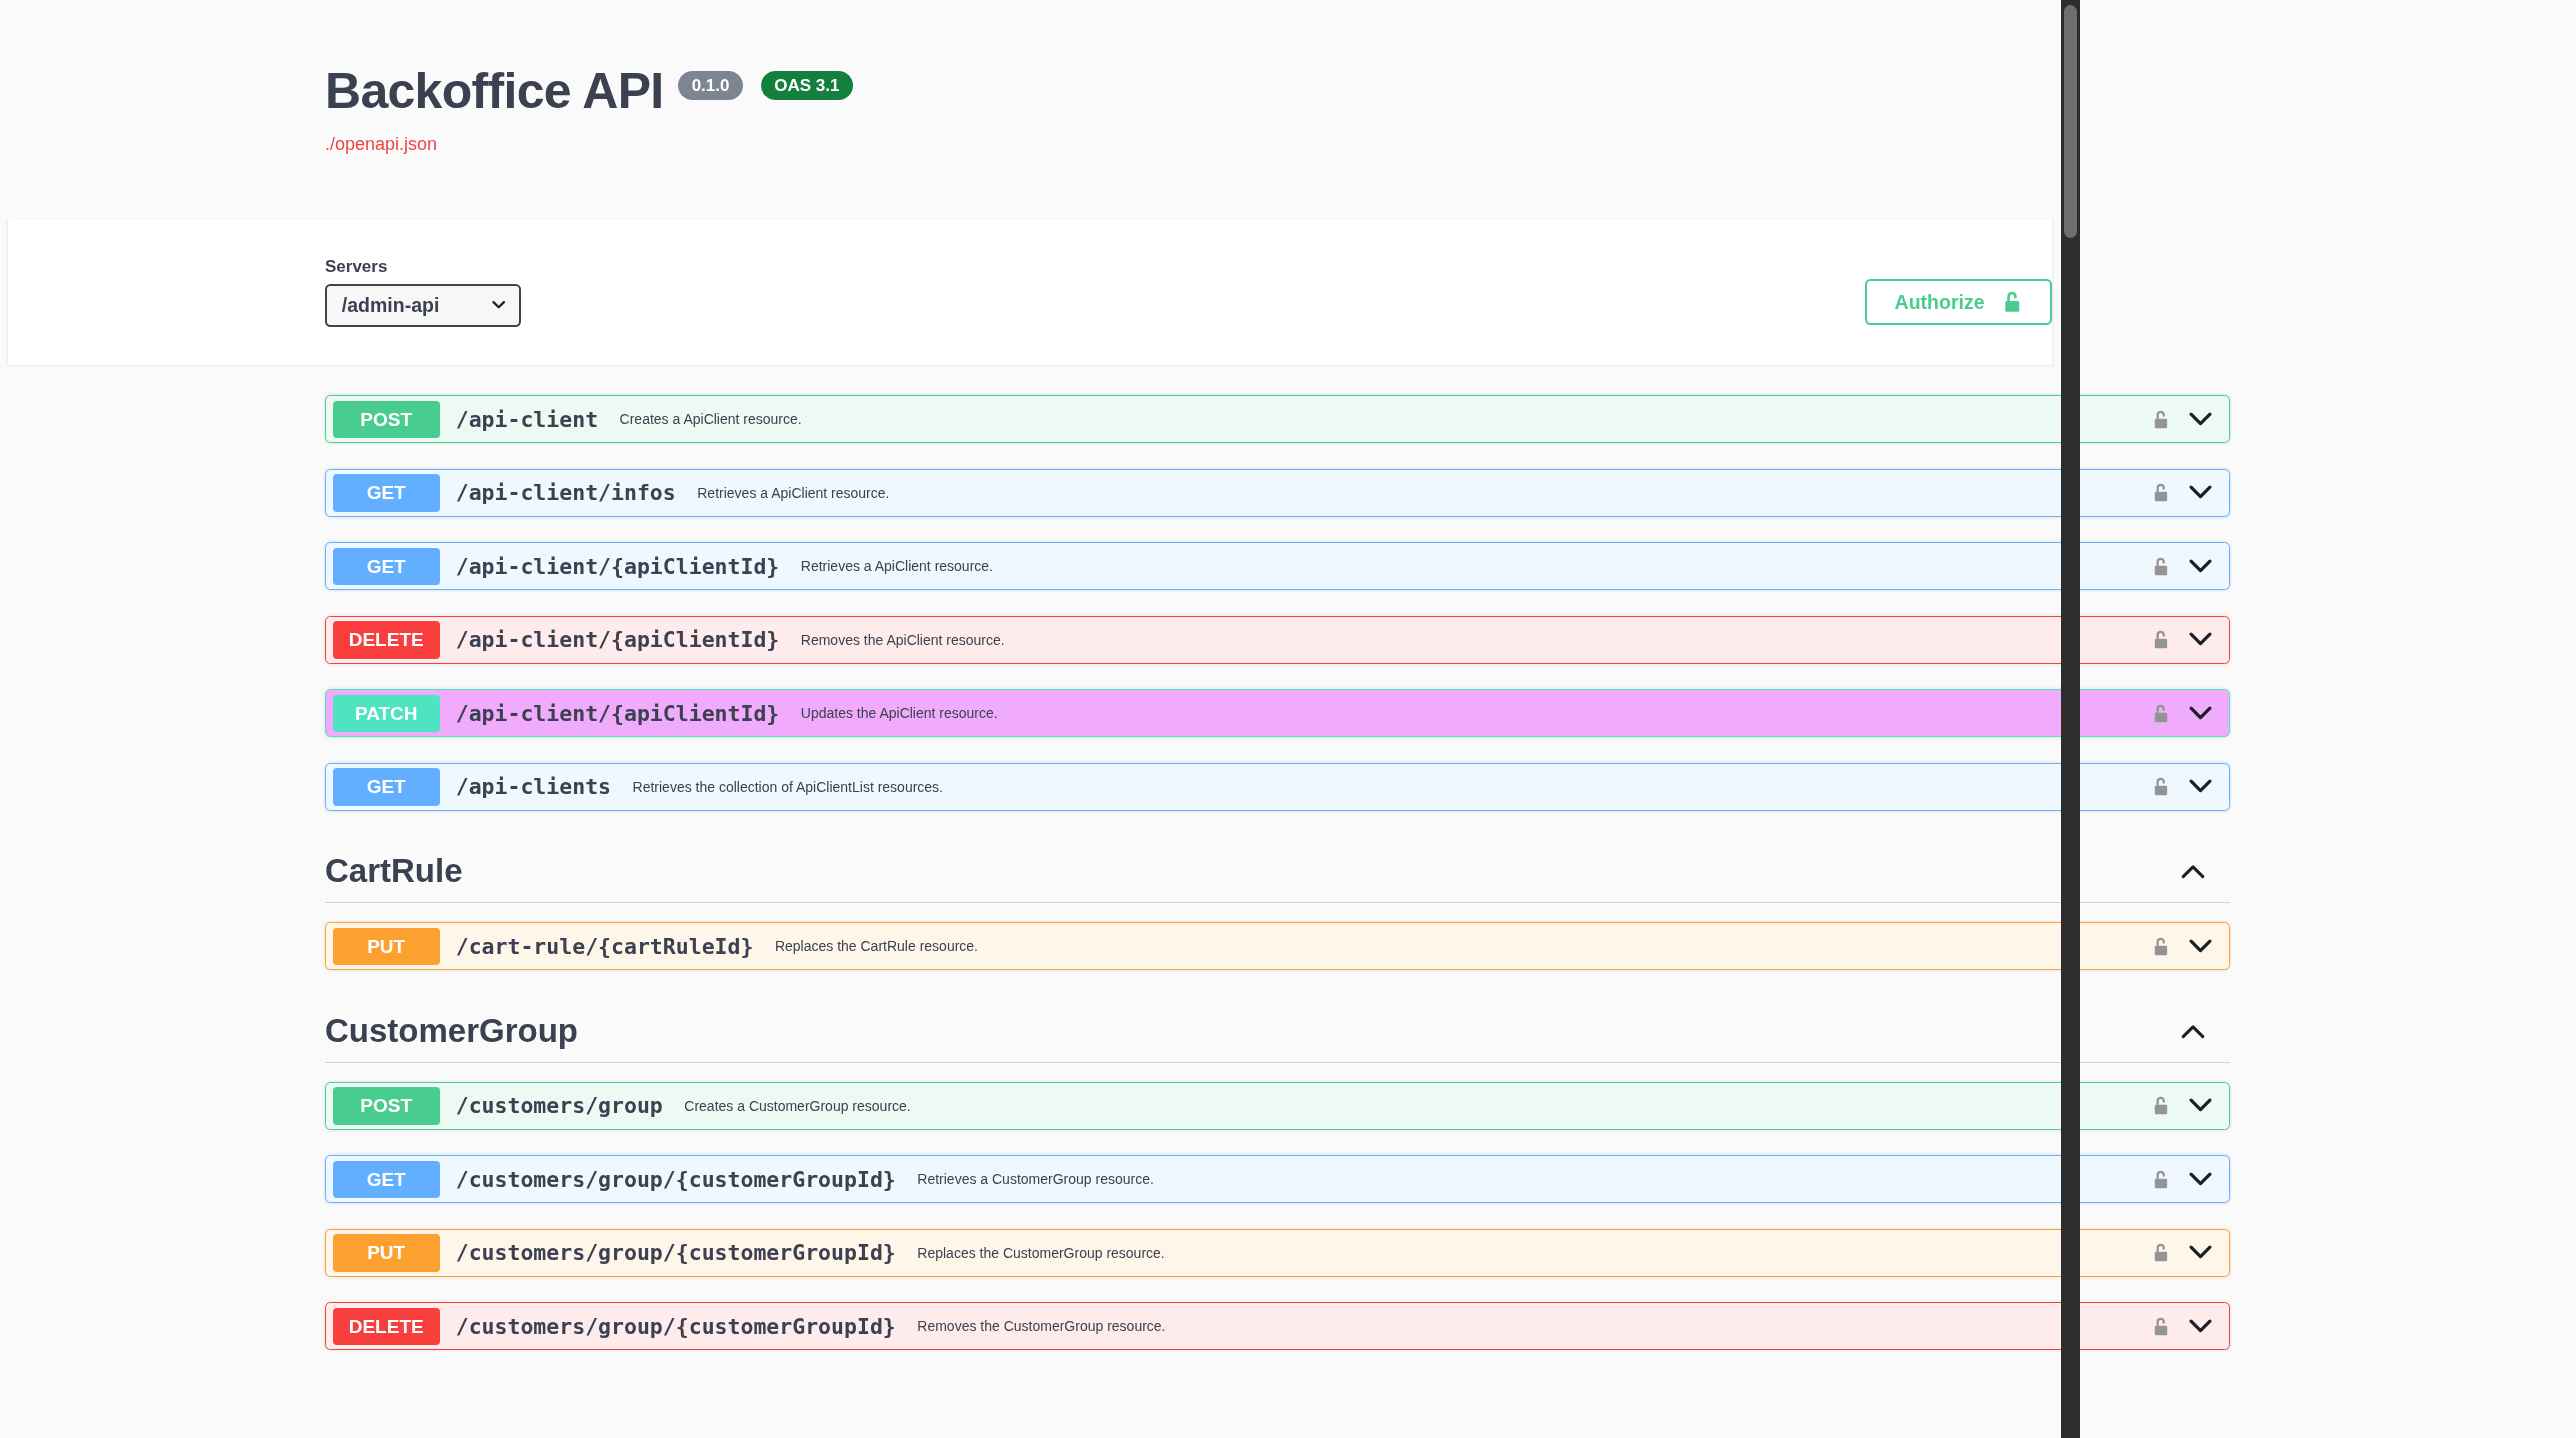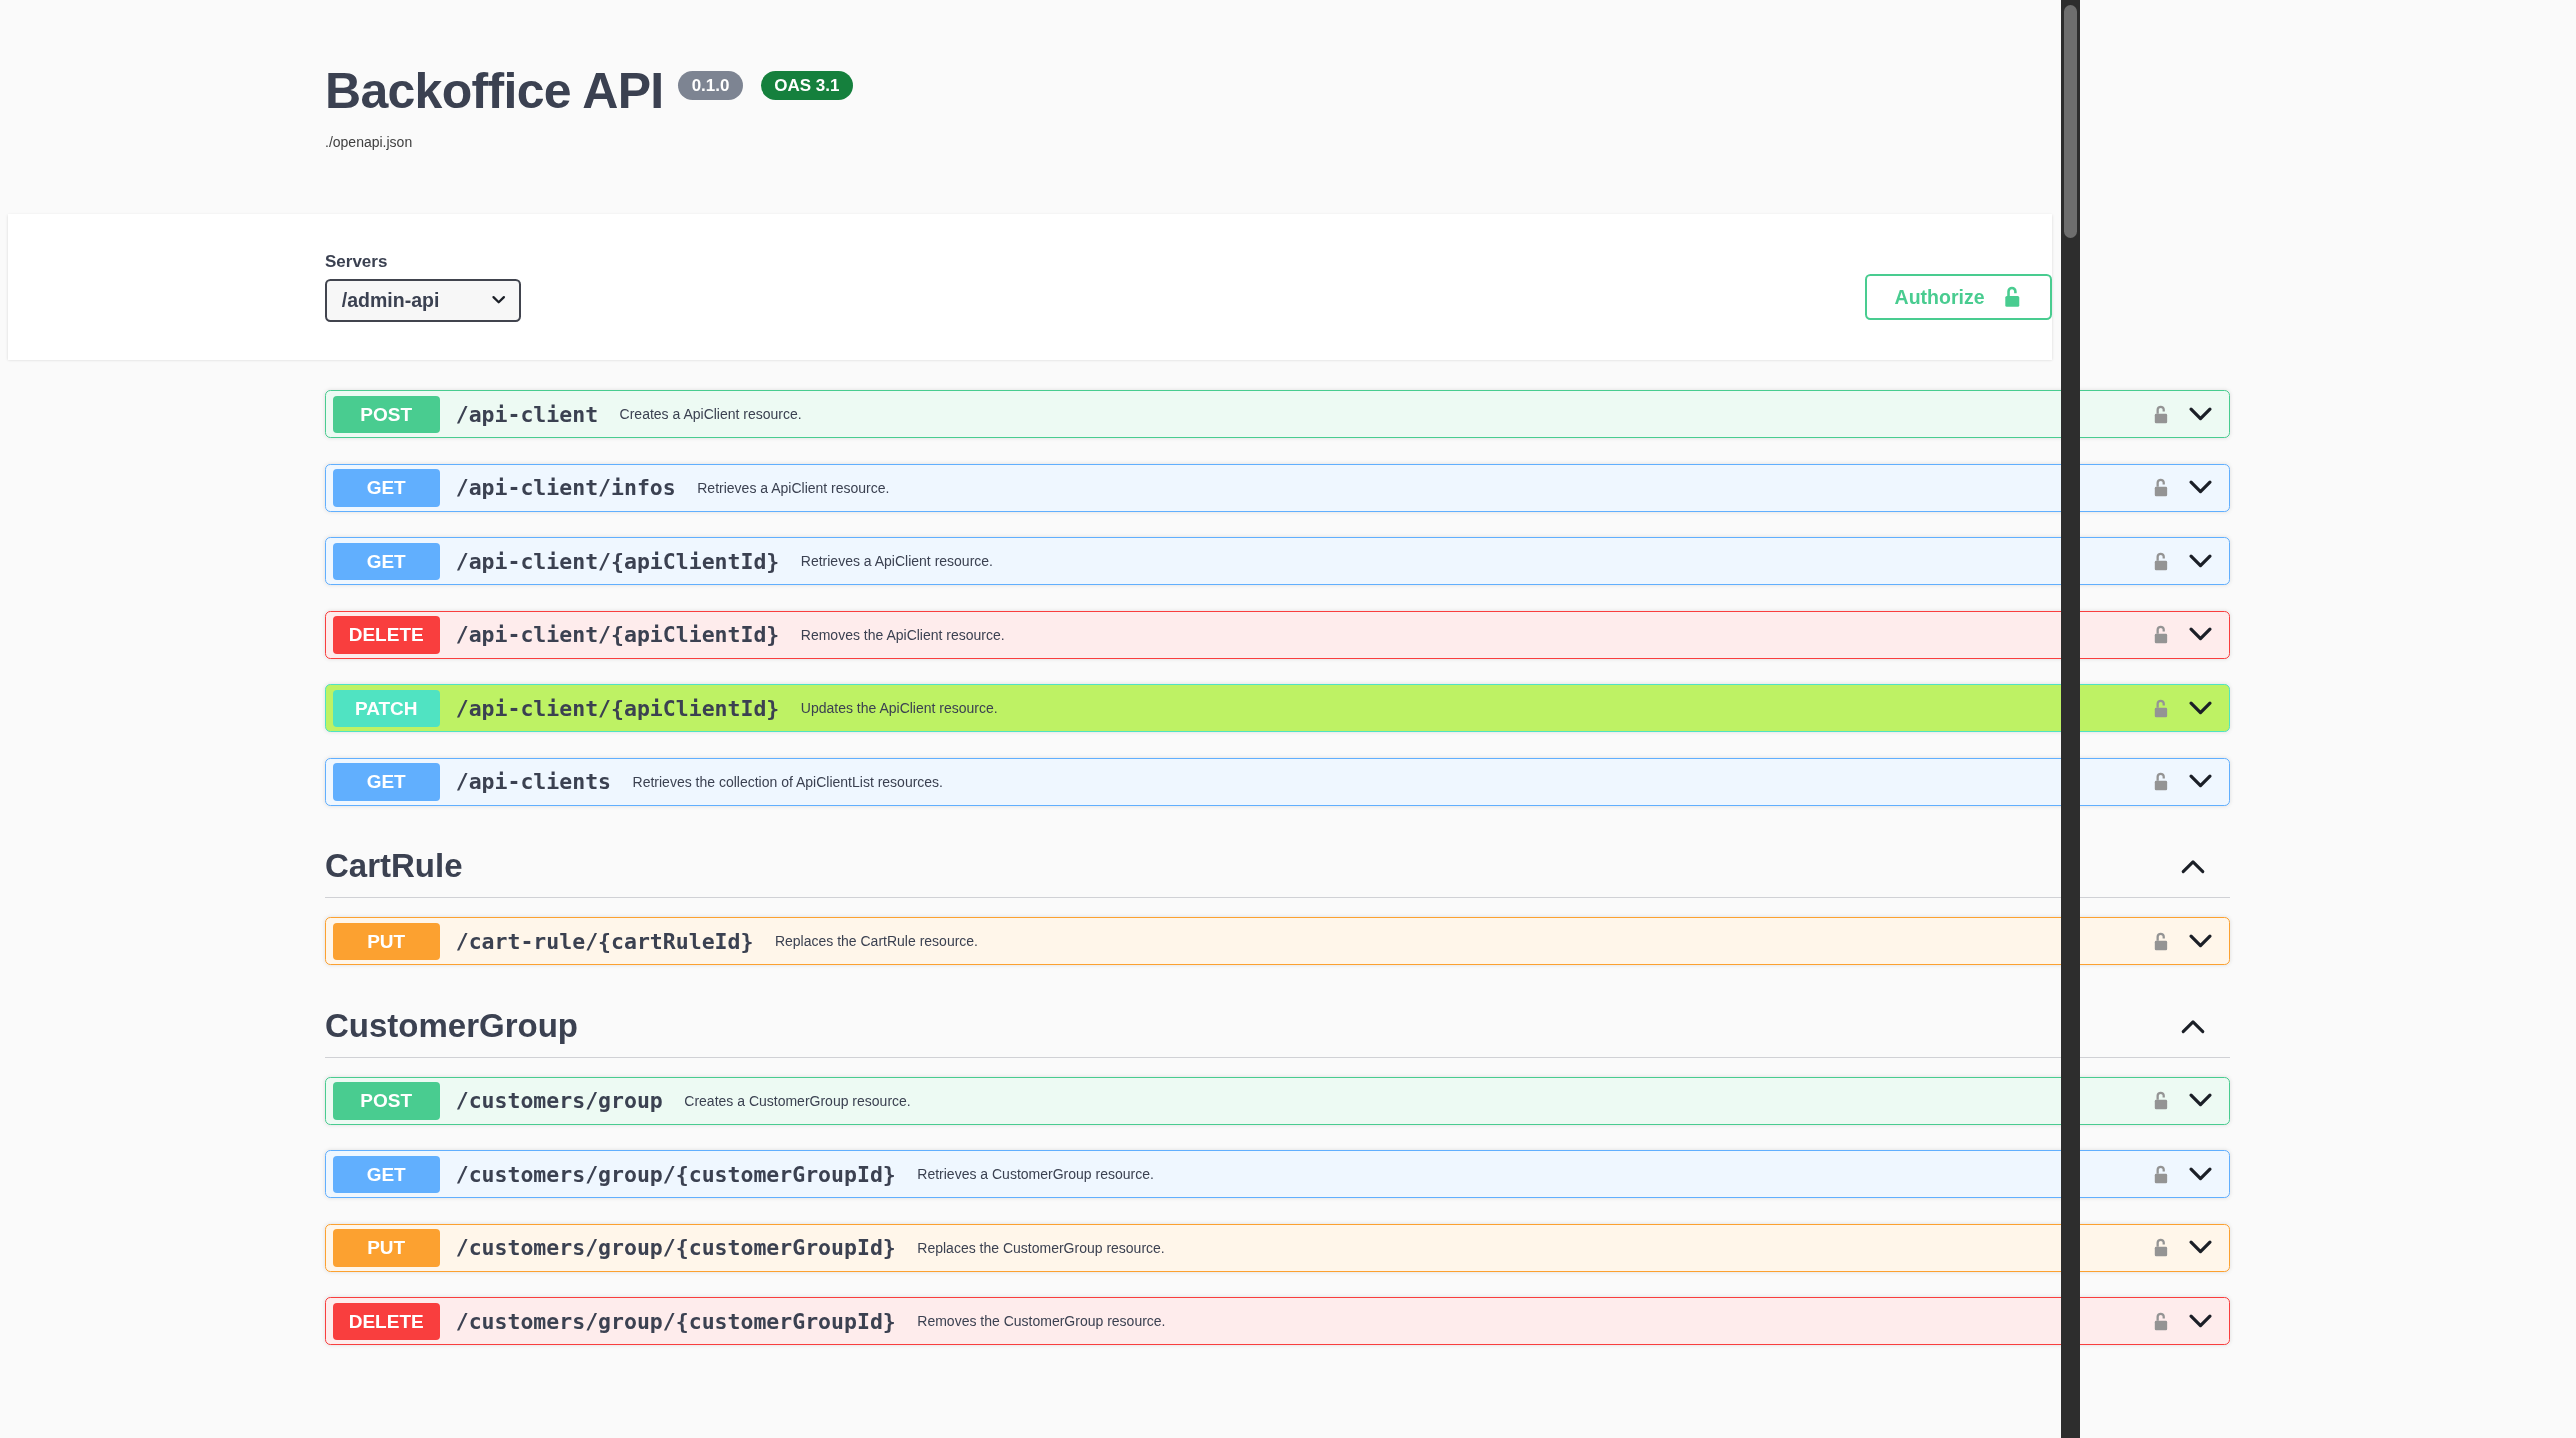--- a/index.html
+++ b/index.html
@@ -16,21 +16,21 @@
   .wrapper { width:1905px; margin-left:325px; }
   .title-row { display:flex; align-items:flex-start; }
   .api-title { font-size:50px; font-weight:bold; color:#3b4151; line-height:1.1; letter-spacing:-0.7px; }
   .badges { display:flex; gap:18px; margin-left:14.8px; margin-top:6.7px; }
   .pill {
     color:#fff; font-size:17px; font-weight:bold;
     padding:6px 13.4px; border-radius:27px; line-height:1;
   }
   .pill.version { background:#7d8492; }
   .pill.oas { background:#15803d; }
-  .spec-link { display:inline-block; margin-top:14.8px; font-size:14px; color:#404040; text-decoration:none; }
+  .spec-link { display:inline-block; margin-top:14.8px; font-size:18px; color:#ef4444; text-decoration:none; }
 
   
   .scheme-container {
     margin:64px 28px 0 8px;
     height:146px;
     background:#ffffff;
     box-shadow:0 1.3px 2.7px 0 rgba(0,0,0,.15);
     display:flex; align-items:center;
   }
   .scheme-inner { width:1905px; margin-left:317px; display:flex; justify-content:space-between; align-items:flex-end; }
@@ -205,21 +205,21 @@
         </svg>
       </button>
       <button class="icon-btn">
         <svg width="27" height="19" viewBox="0 0 20 14">
                   <path d="M3 3 l7 7 7 -7" fill="none" stroke="#1b1f27" stroke-width="2.4" stroke-linecap="round" stroke-linejoin="round"></path>
                 </svg>
       </button>
     </span>
   </div>
 
-  <div class="opblock" style="border-color: rgb(80, 227, 194); background: #bef264;">
+  <div class="opblock" style="border-color: rgb(80, 227, 194); background: #f0abfc;">
     <span class="method-badge" style="background: rgb(80, 227, 194);">PATCH</span>
     <span class="op-path">/api-client/{apiClientId}</span>
     <span class="op-desc">Updates the ApiClient resource.</span>
     <span class="op-right">
       <button class="icon-btn">
         <svg width="19" height="21.5" viewBox="0 0 20 22">
           <path d="M7 10 V5.8 a3.2 3.2 0 0 1 6.4 0 V7.6" fill="none" stroke="#949494" stroke-width="2.4"></path>
           <rect x="4" y="10" width="13" height="10" rx="1.4" fill="#949494"></rect>
         </svg>
       </button>

